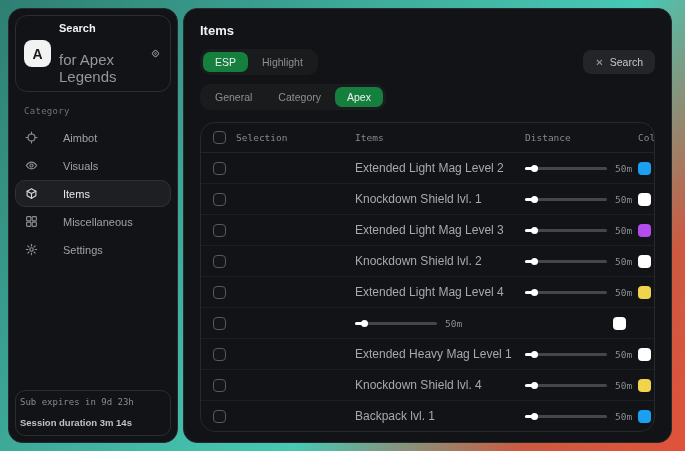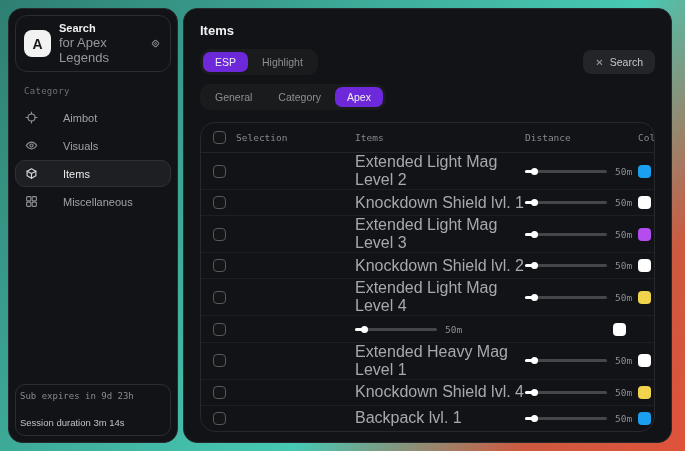--- a/index.html
+++ b/index.html
@@ -12,52 +12,52 @@
   }
   .panel { position:absolute; top:8px; background:#121316; border:1px solid #26282b; border-radius:14px; }
   .sidebar { left:8px; width:170px; height:435px; padding:6px; display:flex; flex-direction:column; }
   .main { left:183px; width:489px; height:435px; padding:14px 16px 10px 16px; display:flex; flex-direction:column; }
 
   
   .brand { border:1px solid #2b2d30; border-radius:12px; padding:6px 8px; display:flex; align-items:center; gap:8px; }
   .logo { width:27px; height:27px; background:#f2f2f2; border-radius:8px; color:#17181a; font-weight:bold; font-size:14px; display:flex; align-items:center; justify-content:center; flex:0 0 auto; }
   .brand-text { flex:1; min-width:0; }
   .brand-title { font-size:11px; font-weight:bold; color:#f0f1f2; }
-  .brand-sub { font-size:13px; color:#94979b; margin-top:1px; }
+  .brand-sub { font-size:15px; color:#94979b; margin-top:17px; }
   .brand-badge { color:#8b8e92; display:flex; }
   .cat-label { font-family:"DejaVu Sans Mono", monospace; font-size:9px; color:#6e7276; margin:14px 0 8px 9px; letter-spacing:.3px; }
   .nav-item { display:flex; align-items:center; gap:25px; height:27px; padding:0 9px; border-radius:10px; border:1px solid transparent; color:#9fa2a6; font-size:11px; margin-bottom:1px; cursor:pointer; }
   .nav-item.selected { background:#1d1f22; border-color:#2f3235; color:#e9eaeb; }
   .nav-icon { display:flex; color:#8b8e92; }
   .nav-item.selected .nav-icon { color:#d7d8da; }
   .nav-icon svg { width:13px; height:13px; fill:none; stroke:currentColor; stroke-width:1.4; stroke-linecap:round; stroke-linejoin:round; }
   .brand-badge svg { width:13px; height:13px; fill:none; stroke:currentColor; stroke-width:1.2; }
   .sb-footer { margin-top:auto; border:1px solid #2b2d30; border-radius:10px; padding:6px 10px 7px 4px; }
   .sb-footer-line1 { font-family:"DejaVu Sans Mono", monospace; font-size:9px; color:#888b8f; }
-  .sb-footer-line2 { font-size:9.5px; color:#c0c2c5; margin-top:16px; }
+  .sb-footer-line2 { font-size:9.5px; color:#c0c2c5; margin-top:10px;font-weight:bold; }
 
   
   .page-title { font-size:13px; font-weight:bold; color:#f0f1f2; }
   .row-between { display:flex; align-items:center; justify-content:space-between; margin-top:11px; }
   .tab-group { display:inline-flex; background:#191b1d; border-radius:10px; padding:3px; gap:2px; }
   .tab { font-size:10.5px; color:#8d9094; padding:4px 12px; border-radius:7px; cursor:pointer; white-space:nowrap; }
-  .tab.selected { background:#6d28d9; color:#eeeff0; }
+  .tab.selected { background:#15803d; color:#eeeff0; }
   .search-btn { display:inline-flex; align-items:center; gap:6px; background:#232528; border:none; border-radius:8px; color:#c6c8cb; font-size:10.5px; font-family:inherit; padding:6px 12px; cursor:pointer; }
   .search-x { font-size:10px; color:#9b9ea2; }
   .view-tabs-row { margin-top:9px; }
 
   
   .table-card { margin-top:12px; border:1px solid #26282b; border-radius:15px; overflow:hidden; flex:1; display:flex; flex-direction:column; }
   .t-head { display:grid; grid-template-columns:154px 170px 113px 1fr; align-items:center; height:30px; border-bottom:1px solid #222427; font-family:"DejaVu Sans Mono", monospace; font-size:9.5px; color:#85888c; flex:0 0 auto; }
   .t-rows { flex:1; display:flex; flex-direction:column; }
   .t-row { display:grid; grid-template-columns:154px 170px 113px 1fr; align-items:center; flex:1; border-bottom:1px solid #1d2023; }
   .t-row:last-child { border-bottom:none; }
   .cell-sel { display:flex; align-items:center; gap:10px; padding-left:12px; }
   .checkbox { width:13px; height:13px; border:1.5px solid #55585c; border-radius:4px; background:#141517; cursor:pointer; flex:0 0 auto; }
-  .obj-name { font-size:16px; color:#a6a9ad; }
+  .obj-name { font-size:12px; color:#a6a9ad; }
   .cell-dist { display:flex; align-items:center; gap:8px; }
   .slider { position:relative; width:82px; height:3px; background:#44474a; border-radius:2px; cursor:pointer; }
   .slider-fill { position:absolute; left:0; top:0; height:3px; width:9px; background:#ffffff; border-radius:2px; }
   .slider-knob { position:absolute; left:6px; top:-2px; width:7px; height:7px; background:#ffffff; border-radius:50%; }
   .dist-val { font-family:"DejaVu Sans Mono", monospace; font-size:9.5px; color:#8b8e92; }
   .cell-color { display:flex; justify-content:flex-end; padding-right:12px; }
   .swatch { width:13px; height:13px; border-radius:4px; cursor:pointer; }
   .hdr-color { text-align:right; padding-right:12px; }
 </style>
 </head>
@@ -110,20 +110,29 @@
         <span class="nav-icon">
           <svg viewBox="0 0 16 16">
             <rect x="2" y="2" width="5.2" height="5.2" rx="1"></rect>
             <rect x="8.8" y="2" width="5.2" height="5.2" rx="1"></rect>
             <rect x="2" y="8.8" width="5.2" height="5.2" rx="1"></rect>
             <rect x="8.8" y="8.8" width="5.2" height="5.2" rx="1"></rect>
           </svg>
         </span>
         <span>Miscellaneous</span>
       </div>
+      <div class="nav-item">
+        <span class="nav-icon">
+          <svg viewBox="0 0 16 16">
+            <circle cx="8" cy="8" r="2.1"></circle>
+            <path d="M8 1.6v2M8 12.4v2M1.6 8h2M12.4 8h2M3.5 3.5l1.4 1.4M11.1 11.1l1.4 1.4M12.5 3.5l-1.4 1.4M4.9 11.1l-1.4 1.4"></path>
+          </svg>
+        </span>
+        <span>Settings</span>
+      </div>
     </nav>
   <div class="sb-footer">
     <div class="sb-footer-line1">Sub expires in 9d 23h</div>
     <div class="sb-footer-line2">Session duration 3m 14s</div>
   </div>
 </div>
 
 <div class="panel main">
   <div class="page-title">Items</div>
 

